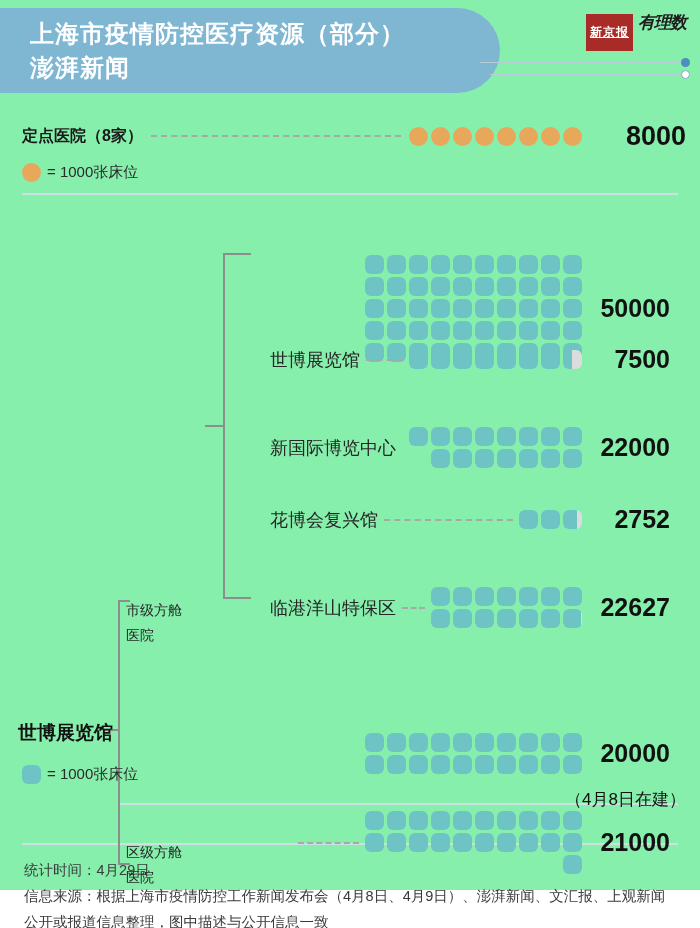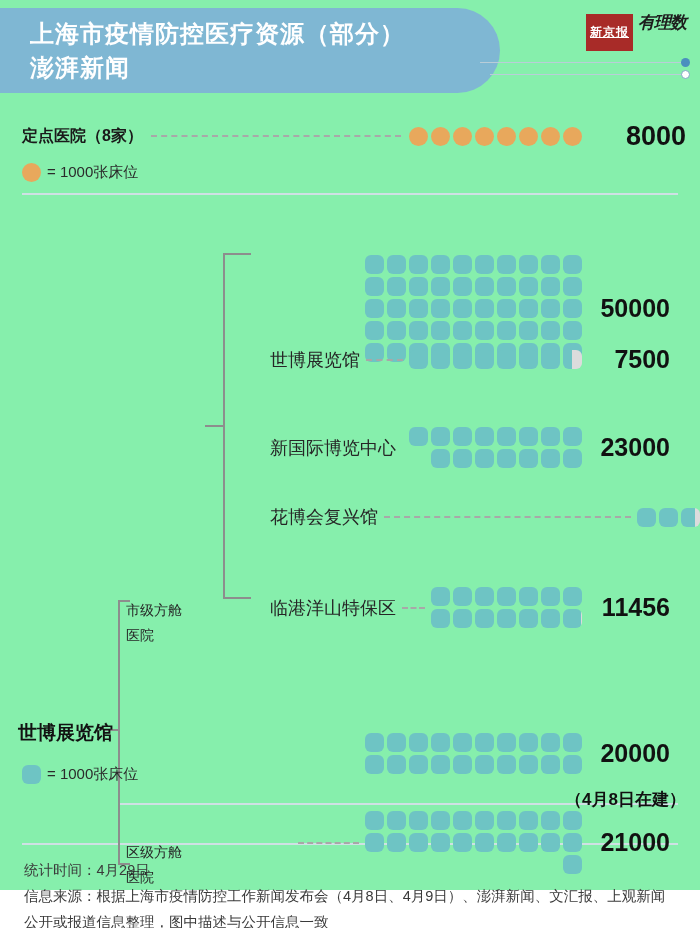--- a/index.html
+++ b/index.html
@@ -116,21 +116,21 @@
   .vln { width: 1.5px; }
   .hln { height: 1.5px; }
 
   .sep-line { position: absolute; left: 120px; right: 22px; height: 2px; background: #cfe0e4; }
 
   
   .footer-block { position: relative; height: 118px; }
   .legend2 { position: absolute; left: 22px; top: 40px; display: flex; align-items: center; gap: 6px; }
   .under-note {
     position: absolute; right: 14px; top: 63px;
-    font-size: 17px; font-weight: bold; color: #111;
+    font-size: 17px; font-weight: normal; color: #111;
   }
 
   
   .src-hr { height: 2px; background: #cfe0e4; margin: 0 22px; }
   .src { padding: 12px 24px 0 24px; }
   .src p { font-size: 14.5px; color: #3a3a3a; line-height: 26px; }
 </style>
 </head>
 <body>
 
@@ -297,32 +297,33 @@
             <span class="dotrow">
               <span class="dot"></span>
               <span class="dot"></span>
               <span class="dot"></span>
               <span class="dot"></span>
               <span class="dot"></span>
               <span class="dot"></span>
               <span class="dot"></span>
             </span>
           </span>
-          <span class="venue-val">23000</span>
+          <span class="venue-val">22000</span>
         </div>
         <div class="venue-row" style="top: 310px;">
           <span class="venue-name">花博会复兴馆</span>
           <span class="venue-dash"></span>
           <span class="dotgrid">
             <span class="dotrow">
               <span class="dot"></span>
               <span class="dot"></span>
               <span class="dot partial" style="--p: 75%;"></span>
             </span>
           </span>
+          <span class="venue-val">2752</span>
         </div>
         <div class="venue-row" style="top: 392px;">
           <span class="venue-name">临港洋山特保区</span>
           <span class="venue-dash"></span>
           <span class="dotgrid">
             <span class="dotrow">
               <span class="dot"></span>
               <span class="dot"></span>
               <span class="dot"></span>
               <span class="dot"></span>
@@ -333,21 +334,21 @@
             <span class="dotrow">
               <span class="dot"></span>
               <span class="dot"></span>
               <span class="dot"></span>
               <span class="dot"></span>
               <span class="dot"></span>
               <span class="dot"></span>
               <span class="dot partial" style="--p: 96%;"></span>
             </span>
           </span>
-          <span class="venue-val">11456</span>
+          <span class="venue-val">22627</span>
         </div>
       </div>
 
     <div class="sep-line" style="top:608px;"></div>
 
     <div class="venue-row" style="top:616px;">
       <span class="venue-name" style="padding-left:0; visibility:hidden;">区级方舱医院</span>
       <span class="venue-dash" style="margin-left:190px;"></span>
       <span class="dotgrid" id="district-dots">
           <span class="dotrow">

